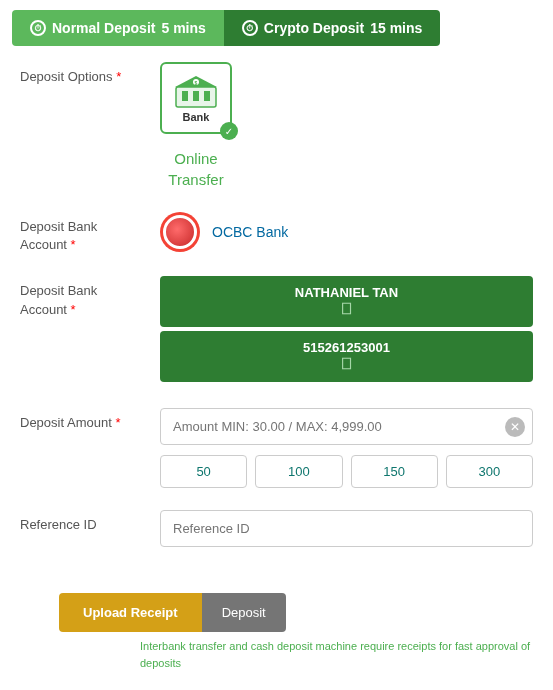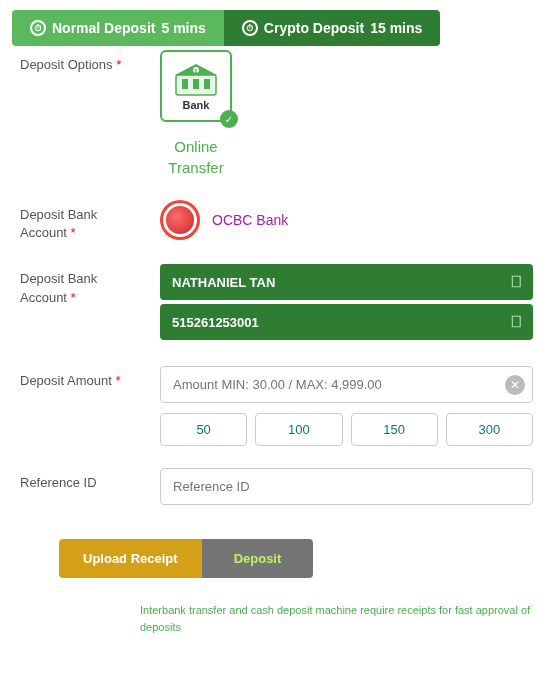--- a/index.html
+++ b/index.html
@@ -44,21 +44,21 @@
       border: 2px solid #fff;
       border-radius: 50%;
       display: inline-flex;
       align-items: center;
       justify-content: center;
       font-size: 9px;
     }
 
     
     .content {
-      padding: 4px 20px;
+      padding: 16px 20px;
     }
 
     
     .form-row {
       display: flex;
       align-items: flex-start;
       margin-bottom: 22px;
     }
     .form-label {
       width: 140px;
@@ -142,35 +142,36 @@
     .ocbc-logo {
       width: 34px;
       height: 34px;
       border-radius: 50%;
       background: radial-gradient(circle at 40% 40%, #ff6b6b, #c62828);
       border: 3px solid #fff;
       box-shadow: 0 0 0 2px #f44336;
     }
     .bank-name {
       font-size: 14px;
-      color: #a21caf;
+      color: #0369a1;
     }
 
     
     .account-field {
       background: #2e7d32;
       color: #fff;
       border-radius: 4px;
       padding: 9px 12px;
       font-size: 13px;
       font-weight: bold;
       display: flex;
       align-items: center;
       justify-content: space-between;
       margin-bottom: 4px;
+      flex-direction: column;
     }
     .copy-icon {
       color: #a5d6a7;
       font-size: 16px;
       cursor: pointer;
     }
 
     
     .amount-input-wrapper {
       position: relative;
@@ -243,35 +244,35 @@
       padding: 12px 24px;
       background: #d4a017;
       color: #fff;
       font-size: 13px;
       font-weight: bold;
       border: none;
       border-radius: 4px 0 0 4px;
       cursor: pointer;
     }
     .btn-deposit {
-      padding: 12px 32px;
+      padding: 12px 20px;
       background: #757575;
-      color: #bef264;
-      font-size: 13px;
-      font-weight: bold;
+      color: #ffffff;
+      font-size: 13px;
+      font-weight: normal;
       border: none;
       border-radius: 0 4px 4px 0;
       cursor: pointer;
     }
 
     .notice-text {
       font-size: 11px;
       color: #4caf50;
       margin-left: 140px;
-      margin-top: 24px;
+      margin-top: 6px;
       line-height: 1.5;
     }
   </style>
 </head>
 <body>
 
 <div class="tab-bar">
   <div class="tab tab-normal">
     <span class="tab-icon">⏱</span>
     <span>Normal Deposit</span>

